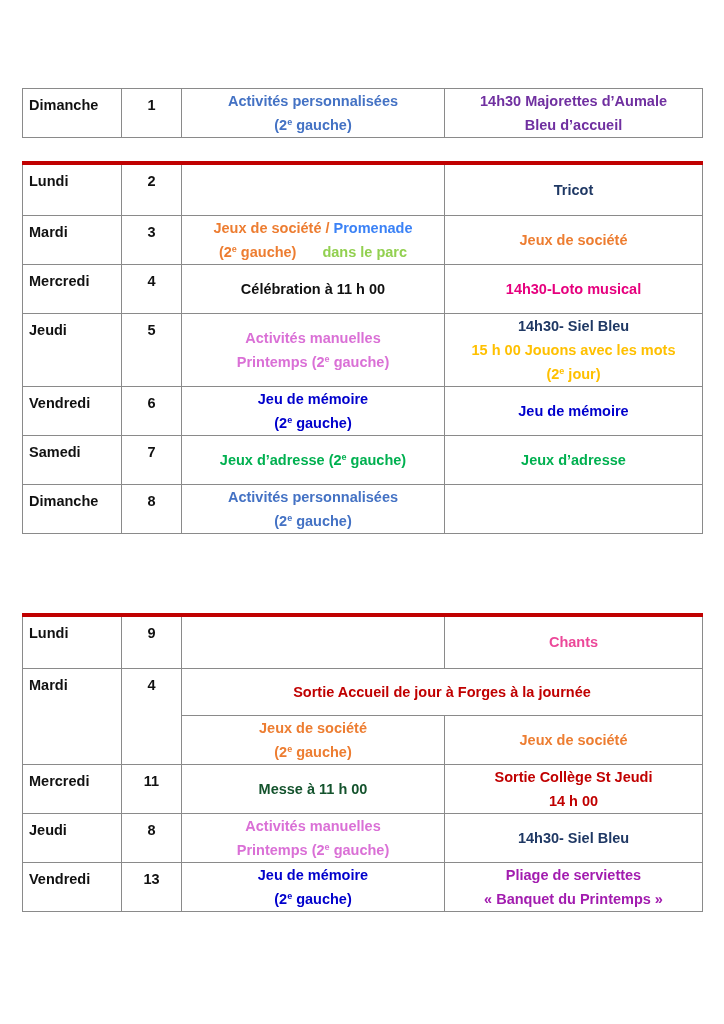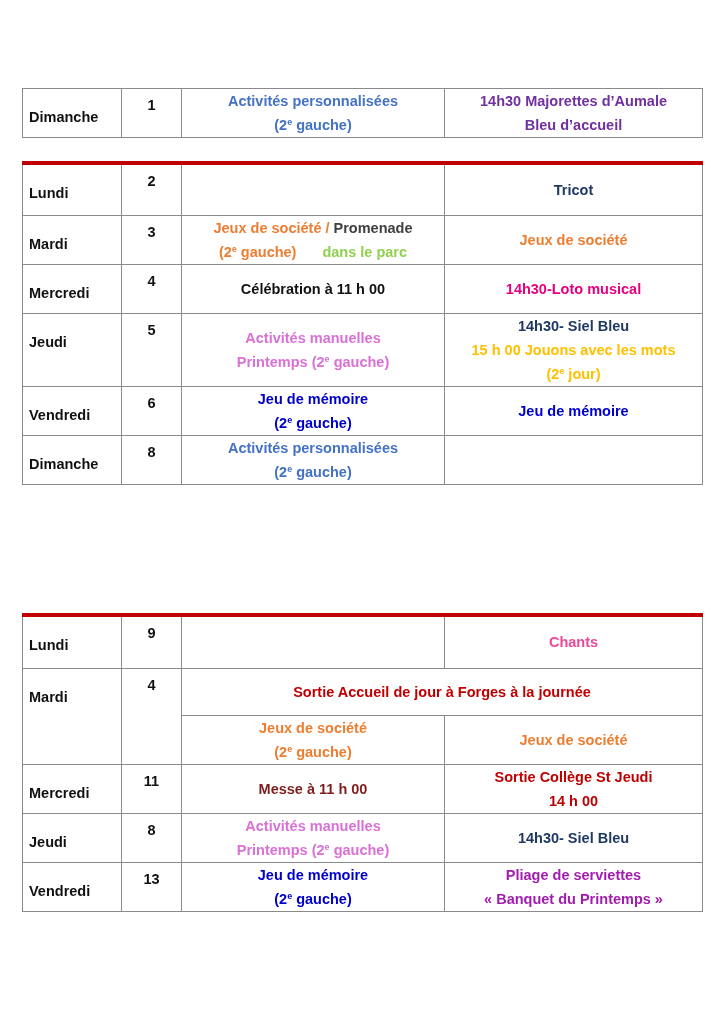--- a/index.html
+++ b/index.html
@@ -1,21 +1,21 @@
 <!DOCTYPE html>
 <html><head>
 <meta charset="utf-8">
 <style>
   html, body { margin: 0; padding: 0; background: #ffffff; }
   body { width: 724px; height: 1024px; position: relative; overflow: hidden;
          font-family: "Liberation Sans", "DejaVu Sans", sans-serif; }
   table.sched { position: absolute; left: 22px; width: 680px; border-collapse: collapse;
                 table-layout: fixed; font-weight: bold; font-size: 14.5px; line-height: 24px; }
   table.sched td { border: 1px solid #8a8a8a; padding: 0; vertical-align: middle; text-align: center; }
-  table.sched td.day { text-align: left; vertical-align: top; padding: 16px 0 0 6px; color: #111; }
+  table.sched td.day { text-align: left; vertical-align: top; padding: 4px 0 0 6px; color: #111; }
   table.sched td.num { vertical-align: top; padding-top: 4px; color: #111; }
   table.sched.redtop tr:first-child td { border-top: 4px solid #c00000; }
   col.c-day { width: 99px; } col.c-num { width: 60px; } col.c-am { width: 263px; } col.c-pm { width: 258px; }
   #t1 { top: 88px; } #t2 { top: 161px; } #t3 { top: 613px; }
   .line { display: block; }
   sup { font-size: 9px; line-height: 0; vertical-align: 5px; }
 </style>
 </head>
 <body>
 
@@ -55,21 +55,21 @@
     <td class="num">2</td>
     <td></td>
     <td style="color:#1f3864">
       <span class="line">Tricot</span>
     </td>
   </tr>
   <tr style="height:49px">
     <td class="day">Mardi</td>
     <td class="num">3</td>
     <td>
-      <span class="line"><span style="color:#ed7d31">Jeux de société</span><span style="color:#ed7d31;white-space:pre"> / </span><span style="color:#404040">Promenade</span></span>
+      <span class="line"><span style="color:#ed7d31">Jeux de société</span><span style="color:#ed7d31;white-space:pre"> / </span><span style="color:#3b82f6">Promenade</span></span>
       <span class="line"><span style="color:#ed7d31"><span>(2</span><sup>e</sup><span> gauche)</span></span><span style="display:inline-block;width:26px"></span><span style="color:#92d050">dans le parc</span></span>
     </td>
     <td style="color:#ed7d31">
       <span class="line">Jeux de société</span>
     </td>
   </tr>
   <tr style="height:49px">
     <td class="day">Mercredi</td>
     <td class="num">4</td>
     <td style="color:#111111">
@@ -94,20 +94,30 @@
   </tr>
   <tr style="height:49px">
     <td class="day">Vendredi</td>
     <td class="num">6</td>
     <td style="color:#0000cc">
       <span class="line">Jeu de mémoire</span>
       <span class="line"><span>(2</span><sup>e</sup><span> gauche)</span></span>
     </td>
     <td style="color:#0000cc">
       <span class="line">Jeu de mémoire</span>
+    </td>
+  </tr>
+  <tr style="height:49px">
+    <td class="day">Samedi</td>
+    <td class="num">7</td>
+    <td style="color:#00b050">
+      <span class="line"><span>Jeux d’adresse (2</span><sup>e</sup><span> gauche)</span></span>
+    </td>
+    <td style="color:#00b050">
+      <span class="line">Jeux d’adresse</span>
     </td>
   </tr>
   <tr style="height:49px">
     <td class="day">Dimanche</td>
     <td class="num">8</td>
     <td style="color:#4472c4">
       <span class="line">Activités personnalisées</span>
       <span class="line"><span>(2</span><sup>e</sup><span> gauche)</span></span>
     </td>
     <td></td>
@@ -143,21 +153,21 @@
       <span class="line">Jeux de société</span>
       <span class="line"><span>(2</span><sup>e</sup><span> gauche)</span></span>
     </td>
     <td style="color:#ed7d31">
       <span class="line">Jeux de société</span>
     </td>
   </tr>
   <tr style="height:49px">
     <td class="day">Mercredi</td>
     <td class="num">11</td>
-    <td style="color:#7f1d1d">
+    <td style="color:#14532d">
       <span class="line">Messe à 11 h 00</span>
     </td>
     <td style="color:#c00000">
       <span class="line">Sortie Collège St Jeudi</span>
       <span class="line">14 h 00</span>
     </td>
   </tr>
   <tr style="height:49px">
     <td class="day">Jeudi</td>
     <td class="num">8</td>

